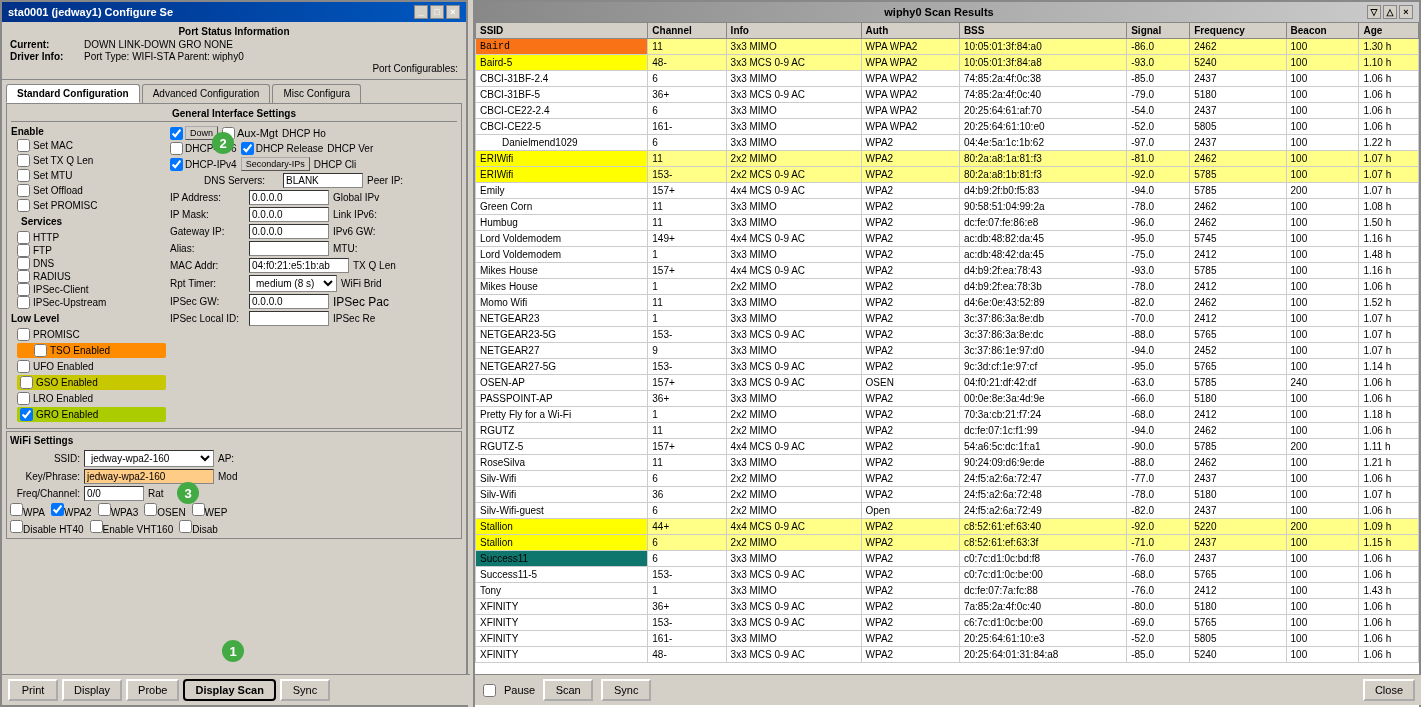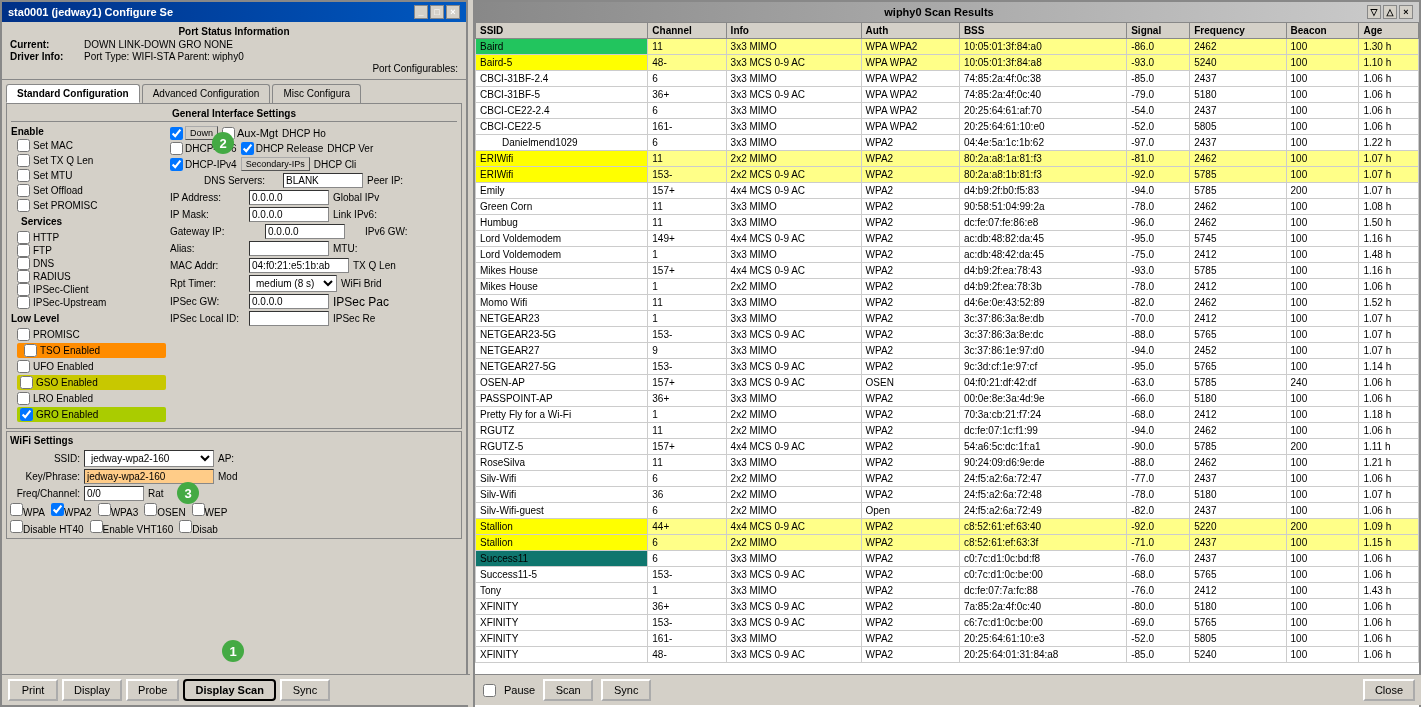--- a/index.html
+++ b/index.html
@@ -337,21 +337,21 @@
               <label>IPSec-Upstream</label>
             </div>
         </div>
 
         <div class="lowlevel-title" style="margin-top:4px;">Low Level</div>
         <div class="lowlevel-group">
           <div class="ll-item">
             <input type="checkbox" style="">
               <label>PROMISC</label>
           </div>
-          <div class="ll-item" style="background:#ff8c00; padding:1px 7px; border-radius:2px;">
+          <div class="ll-item" style="background:#ff8c00; padding:1px 17px; border-radius:2px;">
             <input type="checkbox" style="">
               <label>TSO Enabled</label>
           </div>
           <div class="ll-item">
             <input type="checkbox" style="">
               <label>UFO Enabled</label>
           </div>
           <div class="ll-item" style="background:#c8c800; padding:1px 3px; border-radius:2px;">
             <input type="checkbox" style="">
               <label>GSO Enabled</label>
@@ -413,21 +413,21 @@
           <input type="text" class="form-input" value="0.0.0.0" style="width: 80px;">
           <label style="font-size:10px;">Global IPv</label>
         </div>
 
         <div style="display:flex; gap:4px; margin-bottom:2px; align-items:center;">
           <label style="font-size:10px; min-width:75px;">IP Mask:</label>
           <input type="text" class="form-input" value="0.0.0.0" style="width: 80px;">
           <label style="font-size:10px;">Link IPv6:</label>
         </div>
 
-        <div style="display:flex; gap:20px; margin-bottom:2px; align-items:center;">
+        <div style="display:flex; gap:4px; margin-bottom:2px; align-items:center;">
           <label style="font-size:10px; min-width:75px;">Gateway IP:</label>
           <input type="text" class="form-input" value="0.0.0.0" style="width: 80px;">
           <label style="font-size:10px;">IPv6 GW:</label>
         </div>
 
         <div style="display:flex; gap:4px; margin-bottom:2px; align-items:center;">
           <label style="font-size:10px; min-width:75px;">Alias:</label>
           <input type="text" class="form-input" value="" style="width: 80px;">
           <label style="font-size:10px;">MTU:</label>
         </div>
@@ -539,21 +539,21 @@
           <th>Auth</th>
           <th>BSS</th>
           <th>Signal</th>
           <th>Frequency</th>
           <th>Beacon</th>
           <th>Age</th>
         </tr>
       </thead>
       <tbody id="scan-tbody">
       <tr class="row-yellow">
-            <td style="background: #22c55e;">Baird</td>
+            <td style="background: #f97316; font-family: Liberation Mono, monospace;">Baird</td>
             <td>11</td>
             <td>3x3 MIMO</td>
             <td>WPA WPA2</td>
             <td>10:05:01:3f:84:a0</td>
             <td>-86.0</td>
             <td>2462</td>
             <td>100</td>
             <td>1.30 h</td>
           </tr>
           <tr class="row-yellow">

